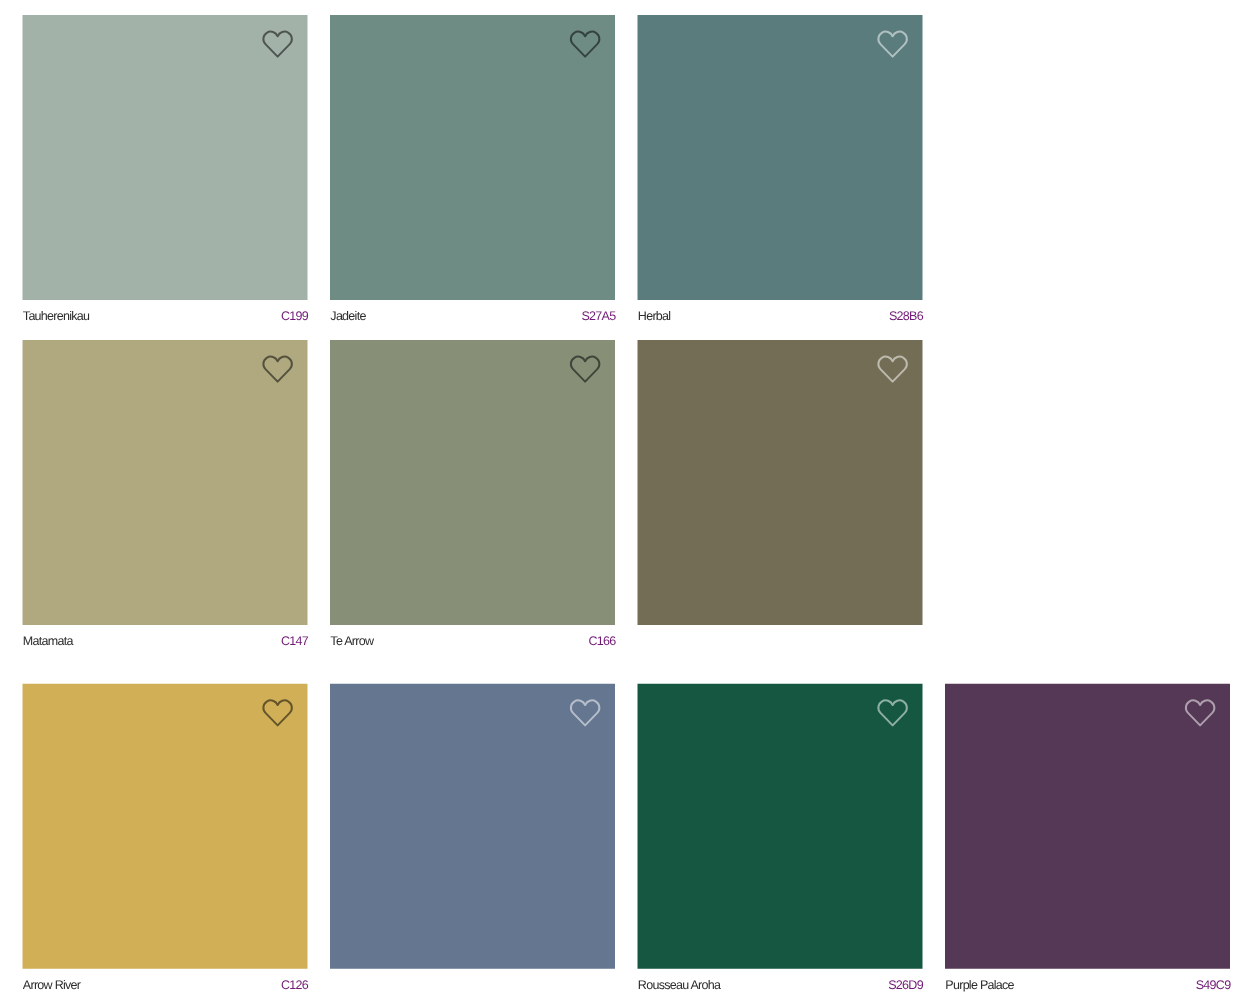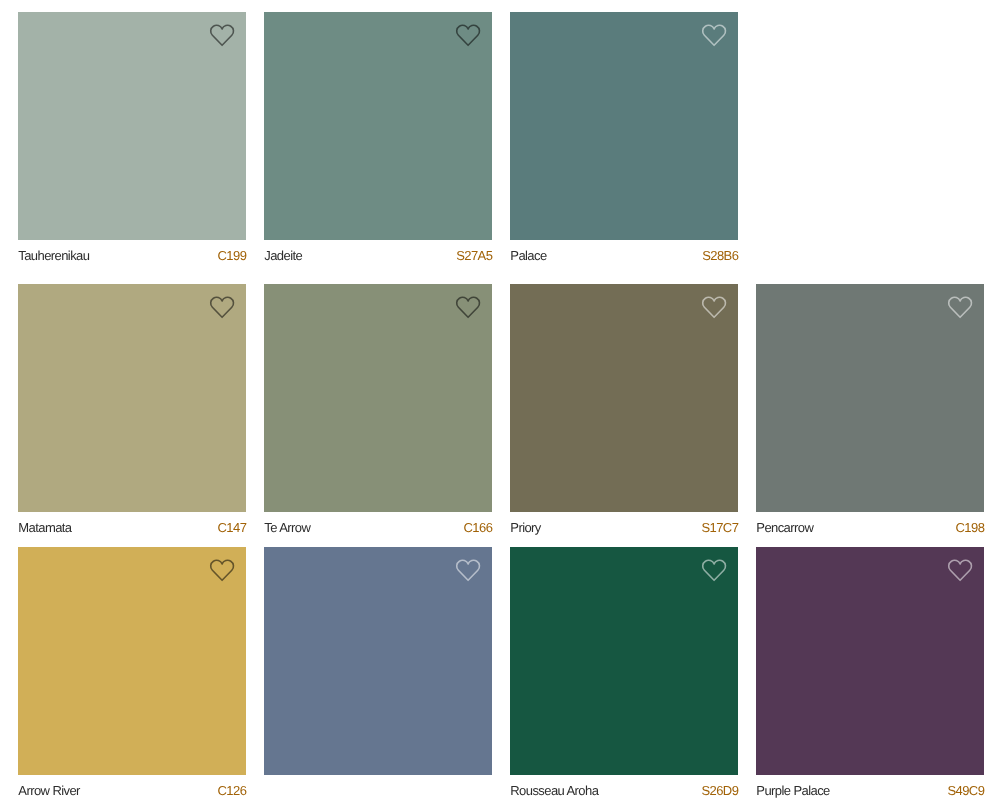--- a/index.html
+++ b/index.html
@@ -6,28 +6,28 @@
   html,body{margin:0;padding:0;}
   body{
     width:1000px;height:799px;background:#ffffff;overflow:hidden;
     font-family:"Liberation Sans",sans-serif;
     -webkit-font-smoothing:antialiased;
     text-rendering:geometricPrecision;
   }
   .grid{position:relative;width:1000px;height:799px;}
   .card{position:absolute;width:228px;}
   .c0{left:18.3px;} .c1{left:264.3px;} .c2{left:510.3px;} .c3{left:756.3px;}
-  .r0{top:12px;} .r1{top:284px;} .r2{top:547px;text-decoration:underline;}
+  .r0{top:12px;} .r1{top:272px;} .r2{top:547px;text-decoration:underline;}
   .swatch{position:relative;width:228px;height:227.5px;}
   .heart{position:absolute;right:11.8px;top:12.3px;width:24.2px;height:21.7px;overflow:visible;}
   .heart path{fill:none;stroke-width:1.6;stroke-linejoin:round;stroke:rgba(0,0,0,0.52);}
   .swatch.on-dark .heart path{stroke:rgba(255,255,255,0.52);}
   .meta{position:relative;height:33px;}
-  .name{position:absolute;left:0;top:9.4px;font-size:13px;line-height:1;letter-spacing:-0.58px;color:#2d2d2d;white-space:nowrap;transform:translateZ(0);-webkit-font-smoothing:antialiased;}
-  .code{position:absolute;right:0;top:9.4px;font-size:13px;line-height:1;letter-spacing:-0.58px;color:#a16207;white-space:nowrap;transform:translateZ(0);-webkit-font-smoothing:antialiased;}
+  .name{position:absolute;left:0;top:9.4px;font-size:10px;line-height:1;letter-spacing:-0.58px;color:#2d2d2d;white-space:nowrap;transform:translateZ(0);-webkit-font-smoothing:antialiased;}
+  .code{position:absolute;right:0;top:9.4px;font-size:10px;line-height:1;letter-spacing:-0.58px;color:#701a75;white-space:nowrap;transform:translateZ(0);-webkit-font-smoothing:antialiased;}
 </style>
 </head>
 <body>
 
 <div class="grid">
 
   <div class="card r0 c0">
     <div class="swatch" style="background-color: rgb(163, 178, 168);">
       <svg class="heart" viewBox="0 0 24.2 21.7">
         <path d="M 12.10 5.065 A 5.9 5.9 0 1 0 2.374 11.317 L 12.10 21.300 L 21.826 11.317 A 5.9 5.9 0 1 0 12.10 5.065 Z"></path>
@@ -51,21 +51,21 @@
     </div>
   </div>
 
   <div class="card r0 c2">
     <div class="swatch on-dark" style="background-color: rgb(90, 124, 124);">
       <svg class="heart" viewBox="0 0 24.2 21.7">
         <path d="M 12.10 5.065 A 5.9 5.9 0 1 0 2.374 11.317 L 12.10 21.300 L 21.826 11.317 A 5.9 5.9 0 1 0 12.10 5.065 Z"></path>
       </svg>
     </div>
     <div class="meta">
-      <span class="name">Palace</span>
+      <span class="name">Herbal</span>
       <span class="code">S28B6</span>
     </div>
   </div>
 
 
   <div class="card r1 c0">
     <div class="swatch" style="background-color: rgb(176, 169, 128);">
       <svg class="heart" viewBox="0 0 24.2 21.7">
         <path d="M 12.10 5.065 A 5.9 5.9 0 1 0 2.374 11.317 L 12.10 21.300 L 21.826 11.317 A 5.9 5.9 0 1 0 12.10 5.065 Z"></path>
       </svg>
@@ -87,37 +87,22 @@
       <span class="code">C166</span>
     </div>
   </div>
 
   <div class="card r1 c2">
     <div class="swatch on-dark" style="background-color: rgb(115, 109, 85);">
       <svg class="heart" viewBox="0 0 24.2 21.7">
         <path d="M 12.10 5.065 A 5.9 5.9 0 1 0 2.374 11.317 L 12.10 21.300 L 21.826 11.317 A 5.9 5.9 0 1 0 12.10 5.065 Z"></path>
       </svg>
     </div>
-    <div class="meta">
-      <span class="name">Priory</span>
-      <span class="code">S17C7</span>
-    </div>
   </div>
 
-  <div class="card r1 c3">
-    <div class="swatch on-dark" style="background-color: rgb(111, 120, 116);">
-      <svg class="heart" viewBox="0 0 24.2 21.7">
-        <path d="M 12.10 5.065 A 5.9 5.9 0 1 0 2.374 11.317 L 12.10 21.300 L 21.826 11.317 A 5.9 5.9 0 1 0 12.10 5.065 Z"></path>
-      </svg>
-    </div>
-    <div class="meta">
-      <span class="name">Pencarrow</span>
-      <span class="code">C198</span>
-    </div>
-  </div>
 
   <div class="card r2 c0">
     <div class="swatch" style="background-color: rgb(209, 175, 87);">
       <svg class="heart" viewBox="0 0 24.2 21.7">
         <path d="M 12.10 5.065 A 5.9 5.9 0 1 0 2.374 11.317 L 12.10 21.300 L 21.826 11.317 A 5.9 5.9 0 1 0 12.10 5.065 Z"></path>
       </svg>
     </div>
     <div class="meta">
       <span class="name">Arrow River</span>
       <span class="code">C126</span>

